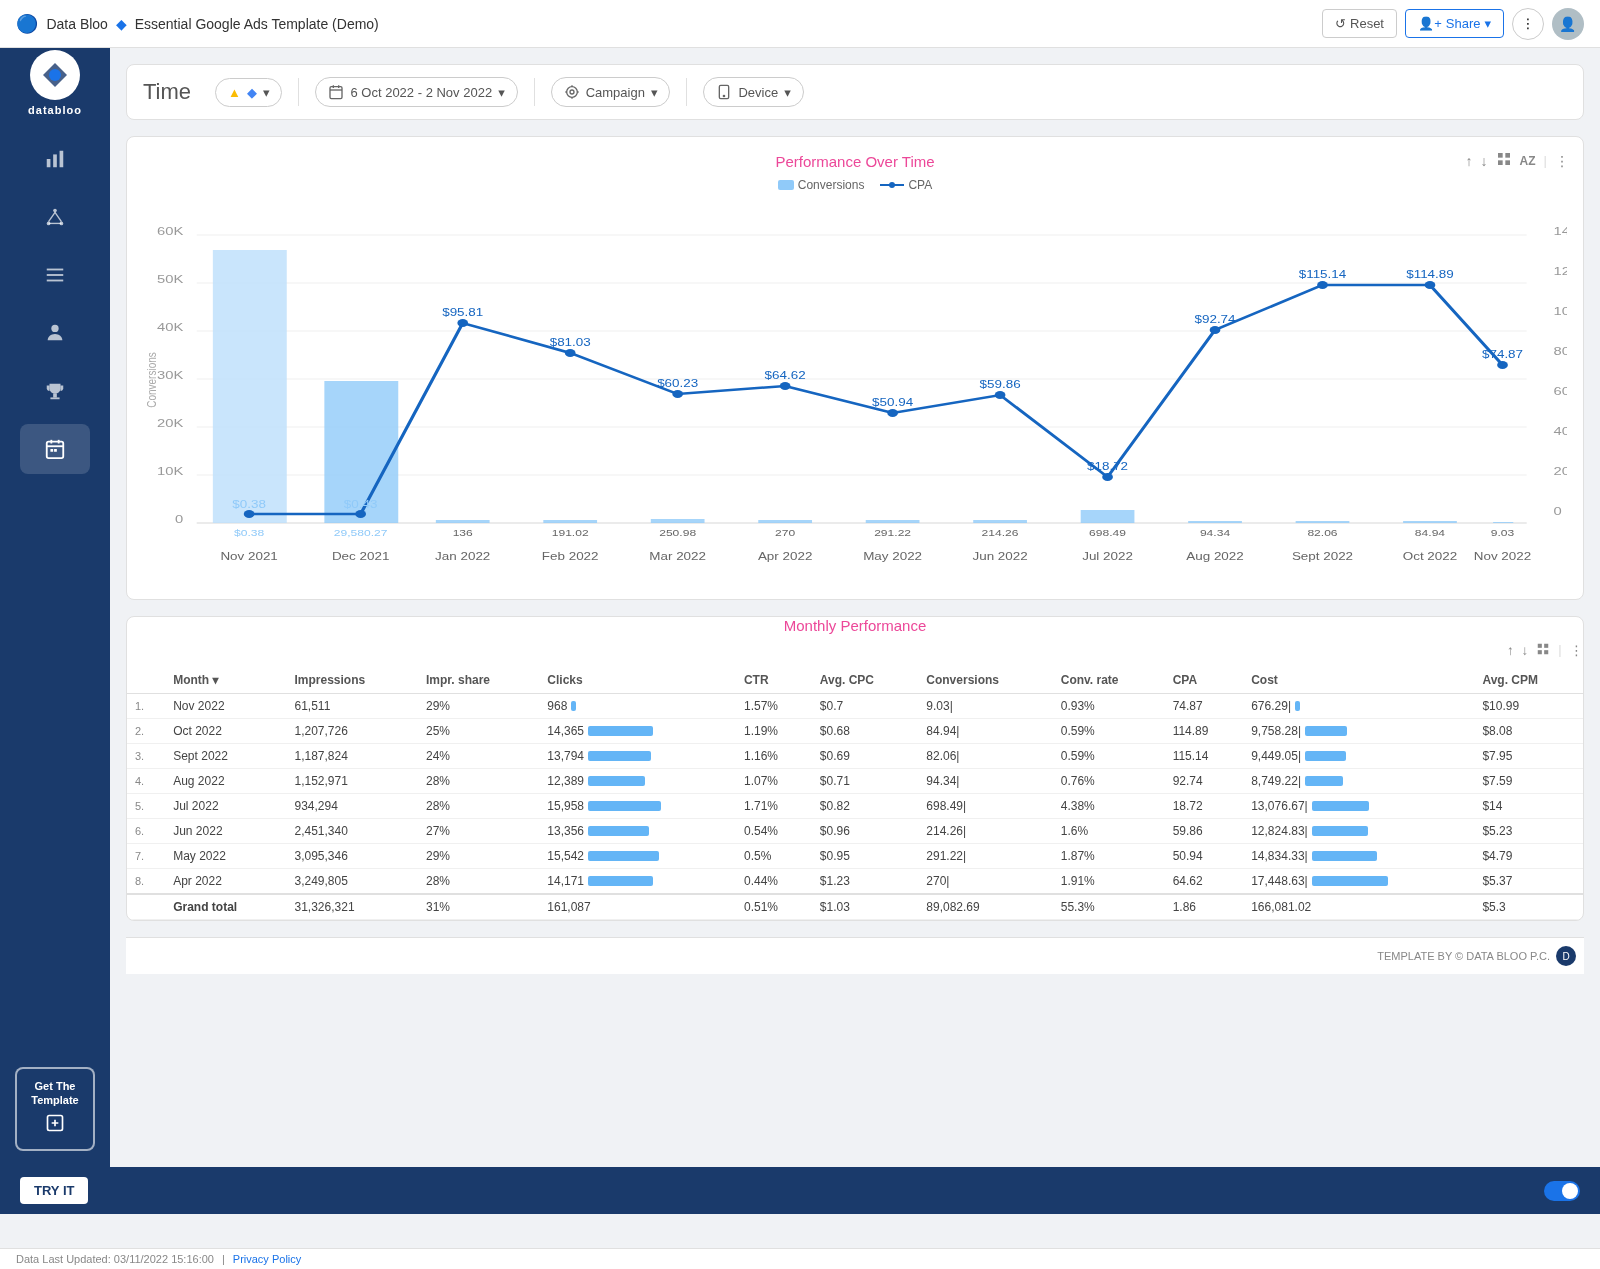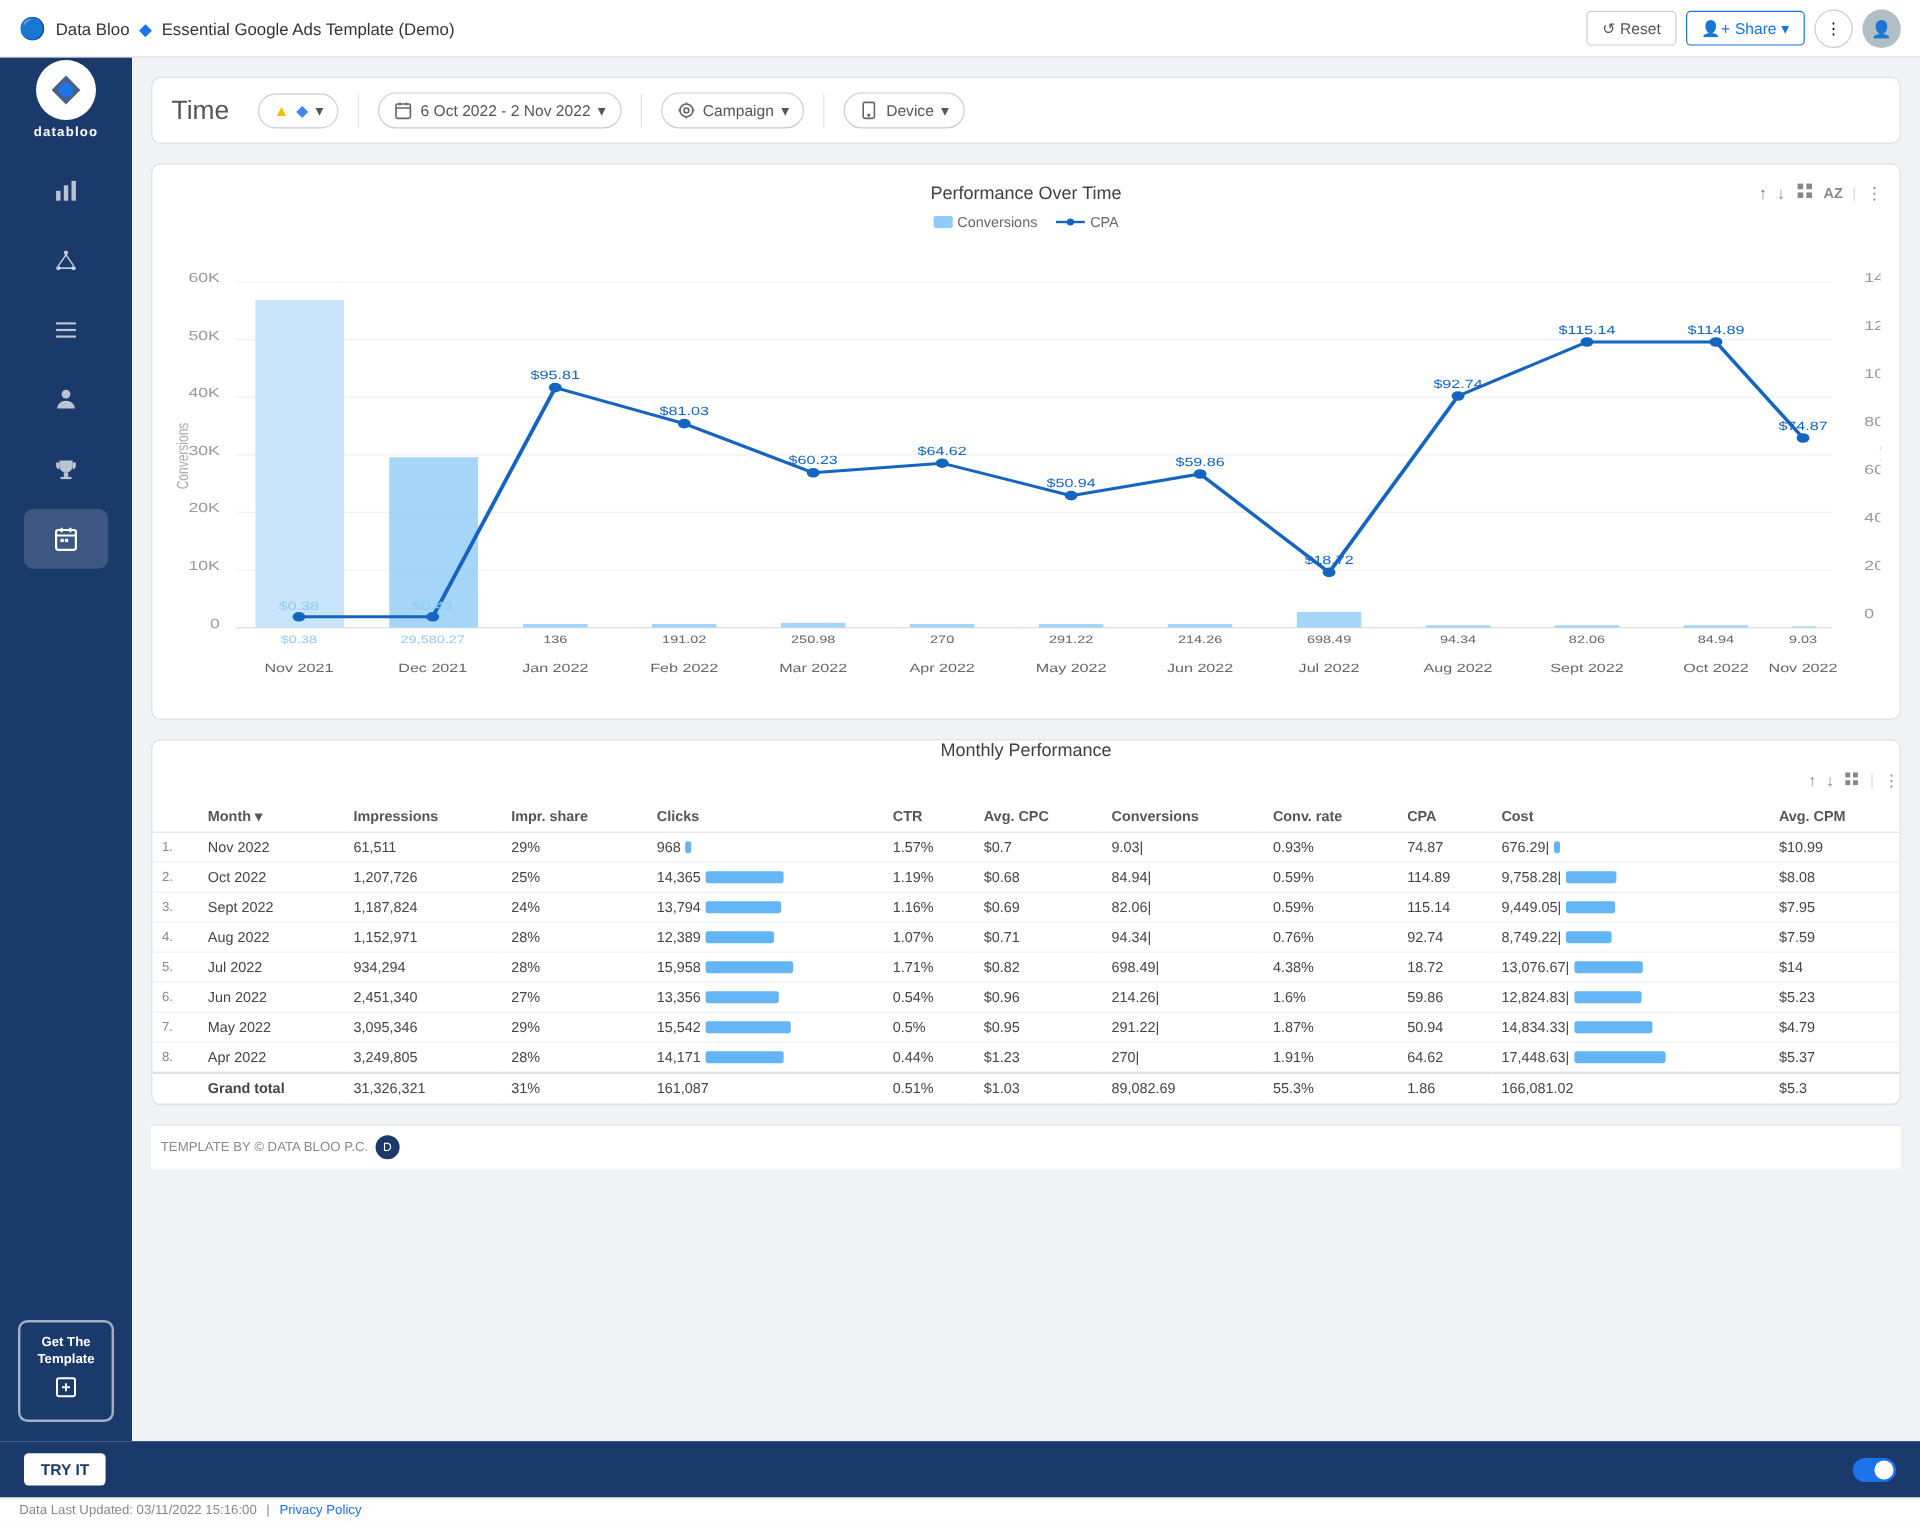--- a/index.html
+++ b/index.html
@@ -75,21 +75,21 @@
       border: 1px solid #ccc; border-radius: 20px; background: white;
       cursor: pointer; font-size: 13px; color: #555;
     }
     .filter-divider { width: 1px; height: 28px; background: #e0e0e0; }
 
     
     .chart-card {
       background: white; border-radius: 8px; border: 1px solid #e0e0e0;
       padding: 16px; position: relative;
     }
-    .chart-title { text-align: center; font-size: 15px; color: #404040; margin-bottom: 8px; }
+    .chart-title { text-align: center; font-size: 15px; color: #ec4899; margin-bottom: 8px; }
     .chart-controls { position: absolute; top: 14px; right: 14px; display: flex; align-items: center; gap: 8px; }
     .chart-controls button { background: none; border: none; cursor: pointer; color: #888; font-size: 14px; }
     .chart-legend { display: flex; align-items: center; gap: 16px; justify-content: center; margin-bottom: 8px; font-size: 12px; color: #666; }
     .legend-item { display: flex; align-items: center; gap: 4px; }
     .legend-box { width: 16px; height: 10px; background: #90caf9; border-radius: 2px; }
     .legend-line { width: 24px; height: 2px; background: #1565c0; position: relative; }
     .legend-line::after { content: ''; width: 6px; height: 6px; border-radius: 50%; background: #1565c0; position: absolute; top: -2px; left: 50%; transform: translateX(-50%); }
 
     
     .chart-svg-container { position: relative; width: 100%; }
@@ -106,41 +106,42 @@
     td { padding: 5px 8px; border-bottom: 1px solid #f0f0f0; color: #444; white-space: nowrap; }
     .grand-total td { font-weight: normal; border-top: 2px solid #e0e0e0; }
     .bar-cell { display: flex; align-items: center; gap: 4px; }
     .bar { height: 10px; background: #64b5f6; border-radius: 2px; }
     .row-num { color: #888; font-size: 11px; }
 
     
     .footer-template {
       background: white; border-top: 1px solid #e0e0e0;
       text-align: center; padding: 8px; font-size: 11px; color: #888;
-      display: flex; align-items: center; justify-content: flex-start; gap: 6px;
+      display: flex; align-items: center; justify-content: flex-end; gap: 6px;
     }
     .footer-logo { width: 20px; height: 20px; border-radius: 50%; background: #1a3a6b; display: inline-flex; align-items: center; justify-content: center; }
 
     
     .bottom-banner {
       background: #1a3a6b; color: white; padding: 10px 20px;
       display: flex; align-items: center; justify-content: space-between;
       flex-shrink: 0;
     }
     .try-it-btn {
       background: white; color: #1a3a6b; padding: 6px 14px;
       border-radius: 4px; font-weight: bold; font-size: 13px; cursor: pointer;
       border: none;
     }
 
     
     .status-bar {
       background: white; padding: 4px 16px; font-size: 11px; color: #888;
       display: flex; align-items: flex-end; gap: 8px; border-top: 1px solid #e0e0e0;
       flex-shrink: 0;
+      margin-top: 34px;
     }
     .status-bar a { color: #1a73e8; text-decoration: none; }
 
     .toggle-btn {
       width: 36px; height: 20px; background: #1a73e8; border-radius: 10px;
       position: relative; display: inline-block;
     }
     .toggle-knob {
       width: 16px; height: 16px; background: white; border-radius: 50%;
       position: absolute; top: 2px; right: 2px;

